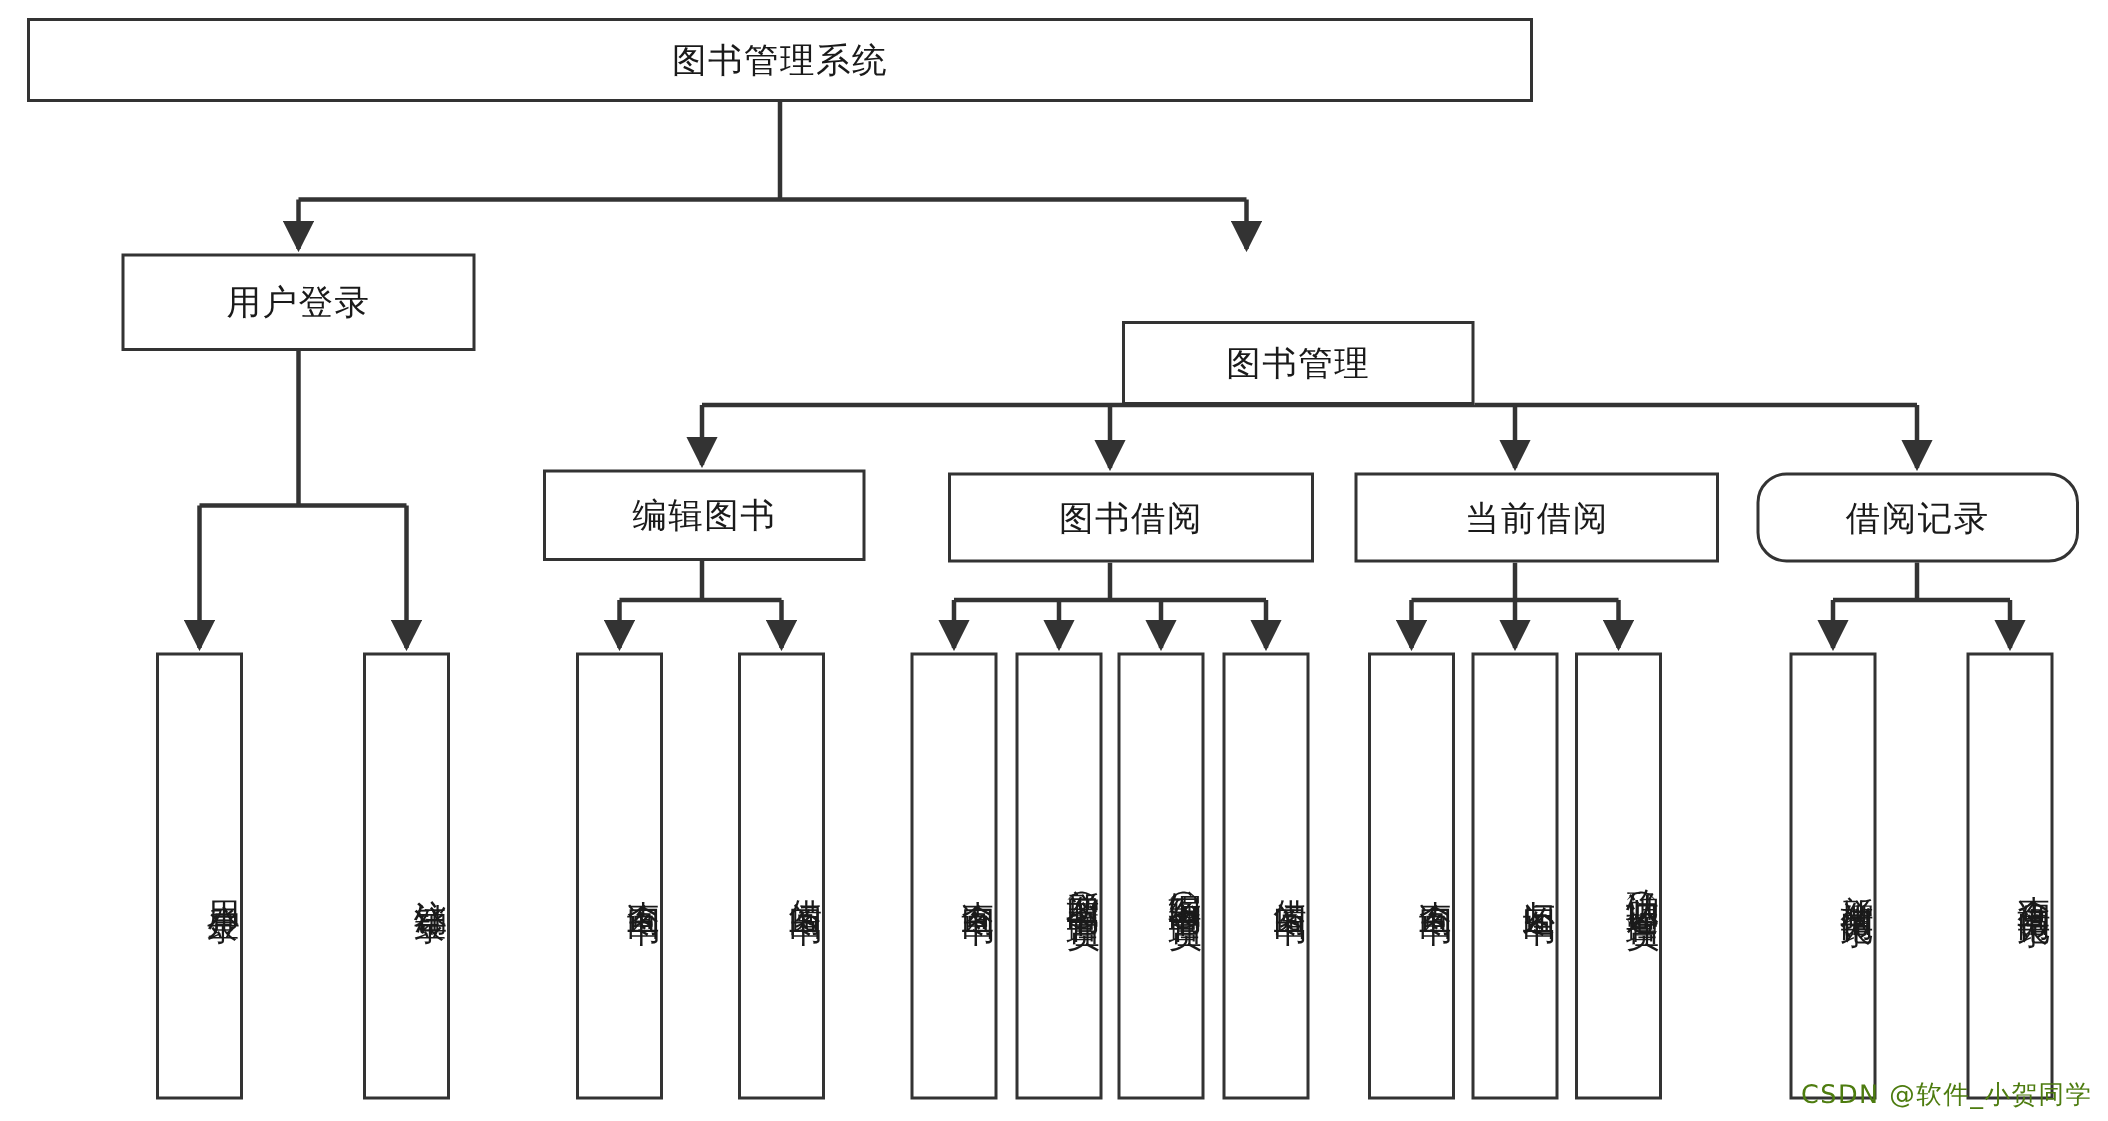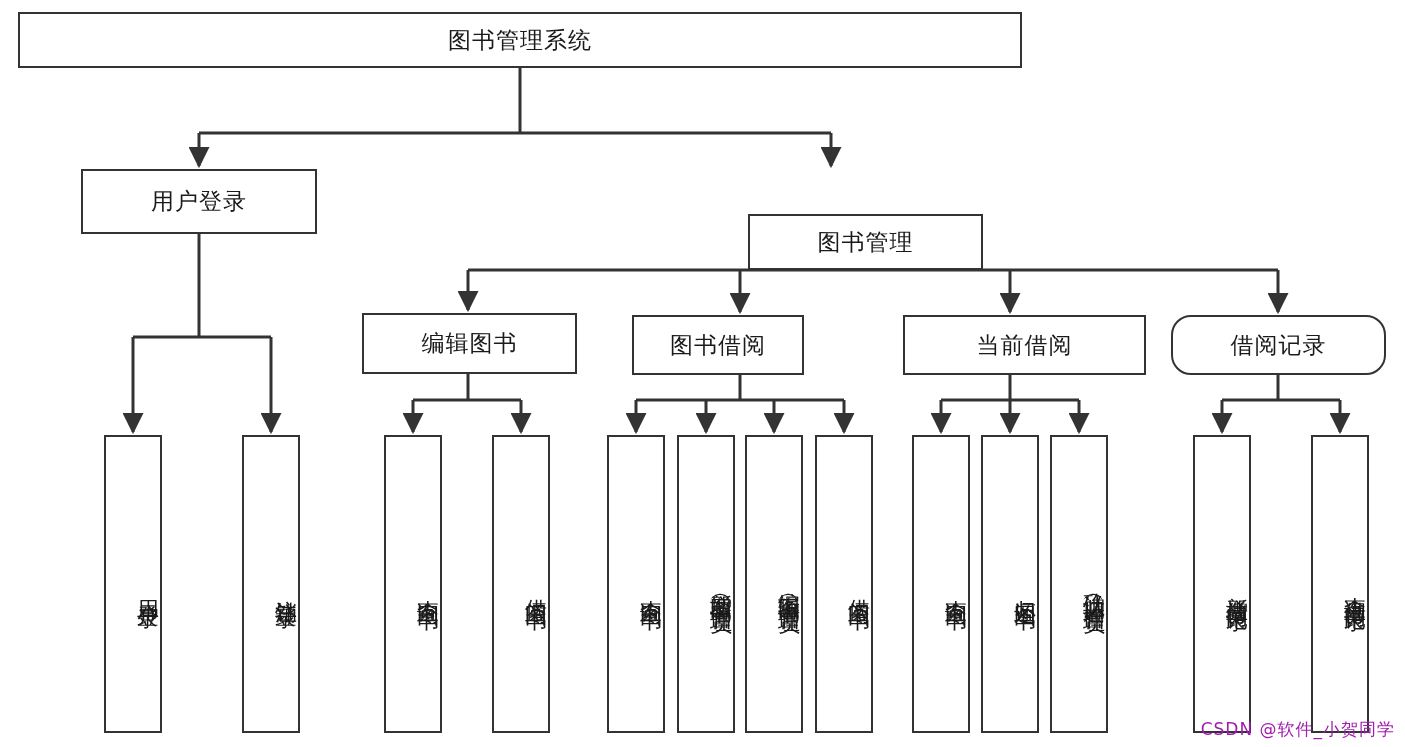--- a/index.html
+++ b/index.html
@@ -36,21 +36,21 @@
   .node.v .lbl{
     writing-mode:vertical-rl;
     text-orientation:upright;
     line-height:1.05;
     white-space:nowrap;
   }
   .watermark{
     position:absolute;
     right:10px;bottom:6px;
     font-size:17px;
-    color:#a21caf;
+    color:#4d7c0f;
     letter-spacing:1px;
     pointer-events:none;
     white-space:nowrap;
   }
 </style>
 </head>
 <body>
 
 <div id="stage">
 
@@ -111,21 +111,21 @@
   <div class="node h" style="left:81px;top:169px;width:236px;height:65px;">
     <span class="lbl">用户登录</span>
   </div>
   <div class="node h" style="left:748px;top:170px;width:235px;height:56px;margin-top:44px;">
     <span class="lbl">图书管理</span>
   </div>
 
   <div class="node h" style="left:362px;top:313px;width:215px;height:61px;">
     <span class="lbl">编辑图书</span>
   </div>
-  <div class="node h" style="left:632px;top:315px;width:172px;height:60px;">
+  <div class="node h" style="left:632px;top:315px;width:244px;height:60px;">
     <span class="lbl">图书借阅</span>
   </div>
   <div class="node h" style="left:903px;top:315px;width:243px;height:60px;">
     <span class="lbl">当前借阅</span>
   </div>
   <div class="node h" style="left:1171px;top:315px;width:215px;height:60px;border-radius:20px;">
     <span class="lbl">借阅记录</span>
   </div>
 
   <div class="node v" style="left:104px;top:435px;width:58px;height:298px;">

